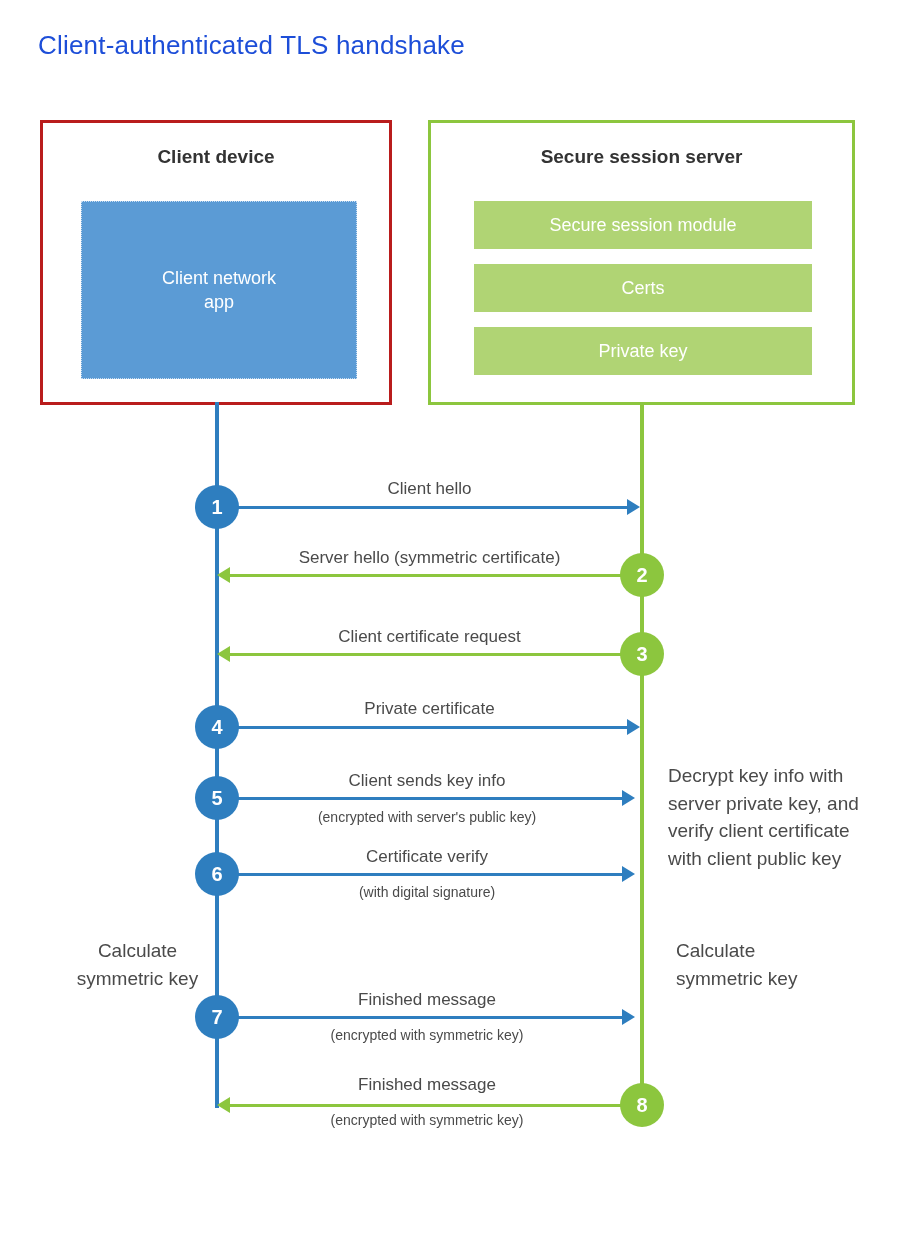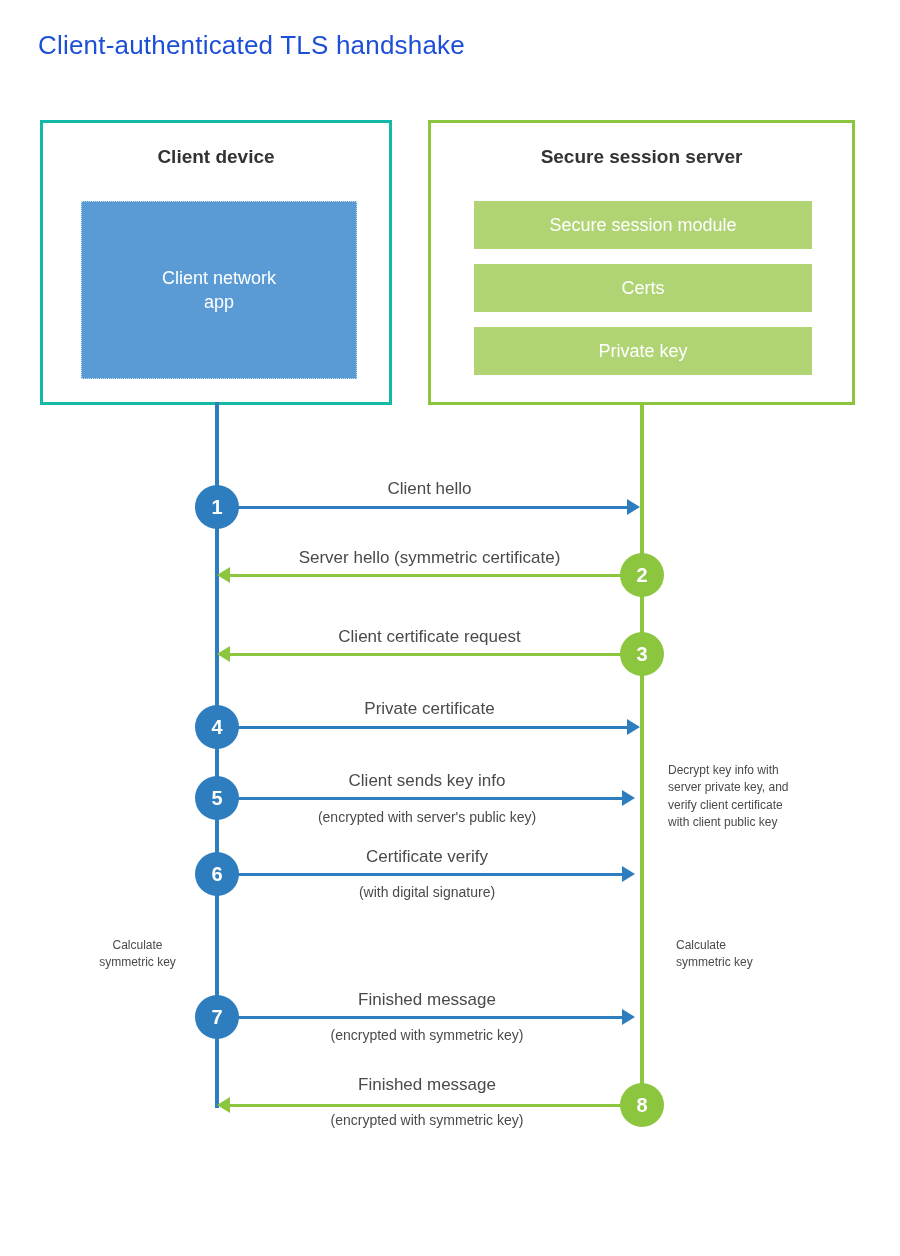--- a/index.html
+++ b/index.html
@@ -32,21 +32,21 @@
   .actor-box {
     position: absolute;
     background: #ffffff;
     box-sizing: border-box;
   }
   .client-box {
     left: 40px;
     top: 120px;
     width: 352px;
     height: 285px;
-    border: 3px solid #14b8a6;
+    border: 3px solid #b91c1c;
   }
   .server-box {
     left: 428px;
     top: 120px;
     width: 427px;
     height: 285px;
     border: 3px solid #8cc63e;
   }
   .box-title {
     position: absolute;
@@ -156,21 +156,21 @@
     position: absolute;
     text-align: center;
     font-size: 14px;
     color: #4a4a4a;
     white-space: nowrap;
   }
 
   
   .side-note {
     position: absolute;
-    font-size: 12px;
+    font-size: 19px;
     line-height: 1.45;
     color: #4a4a4a;
   }
   .note-decrypt { left: 668px; top: 762px; width: 200px; text-align: left; }
   .note-calc-client { left: 60px;  top: 937px; width: 155px; text-align: center; }
   .note-calc-server { left: 676px; top: 937px; width: 180px; text-align: left; }
   .side-note div { white-space: nowrap; }
 </style>
 </head>
 <body>

